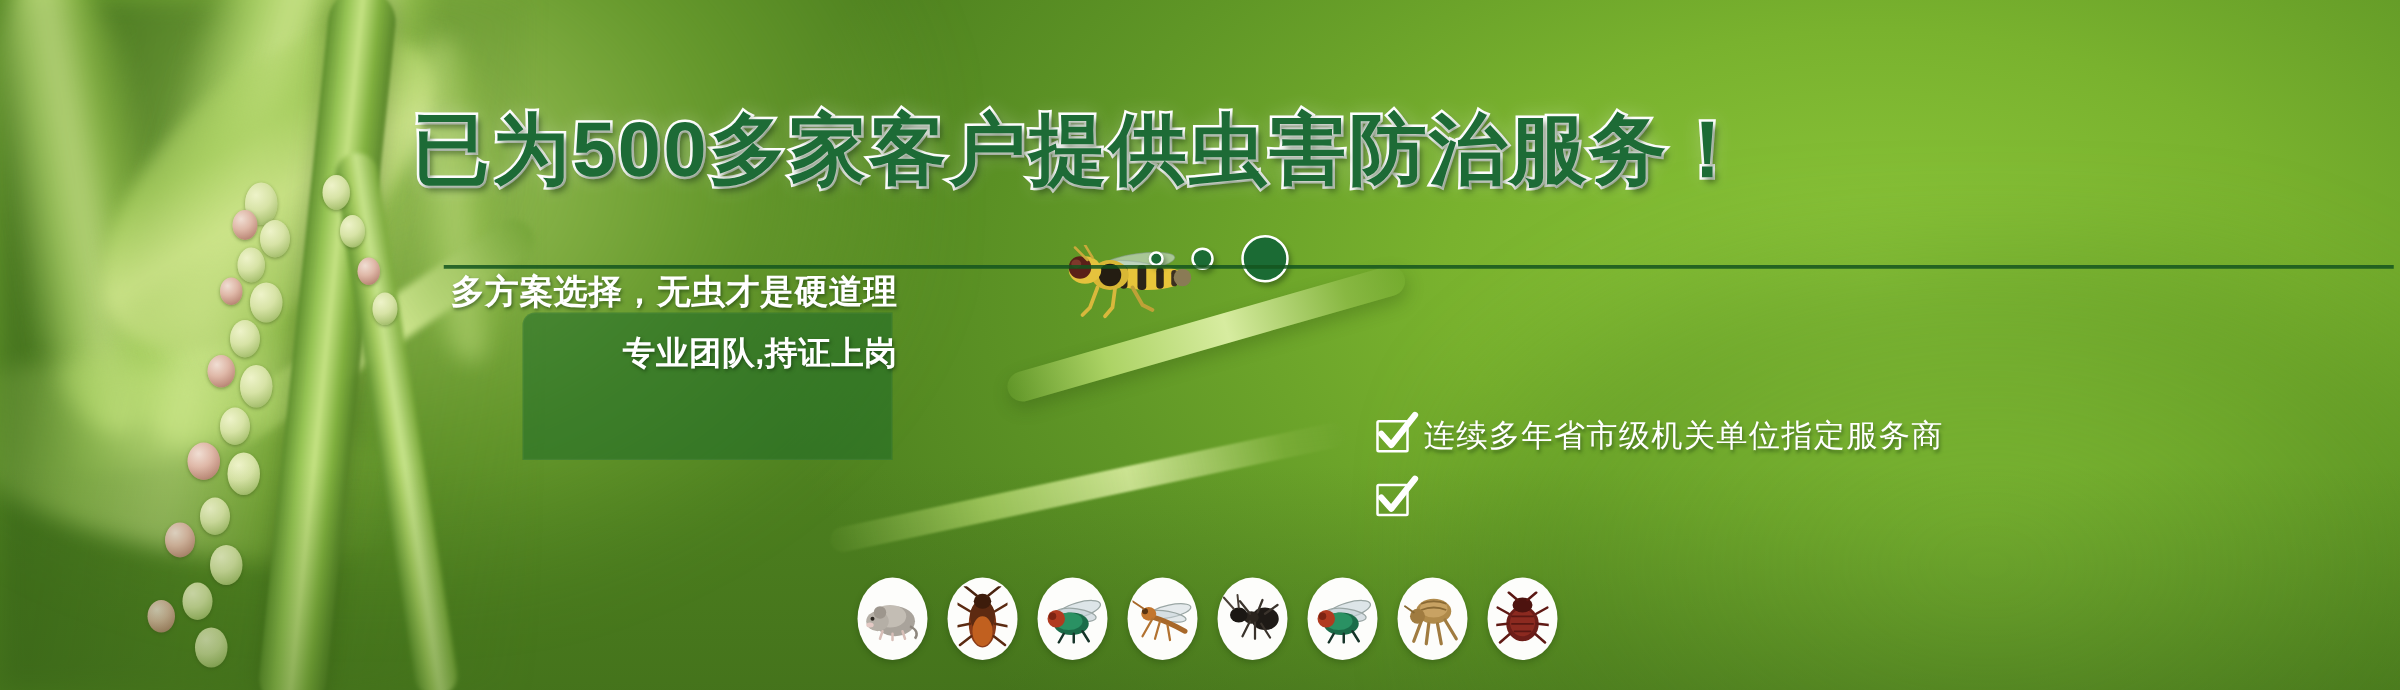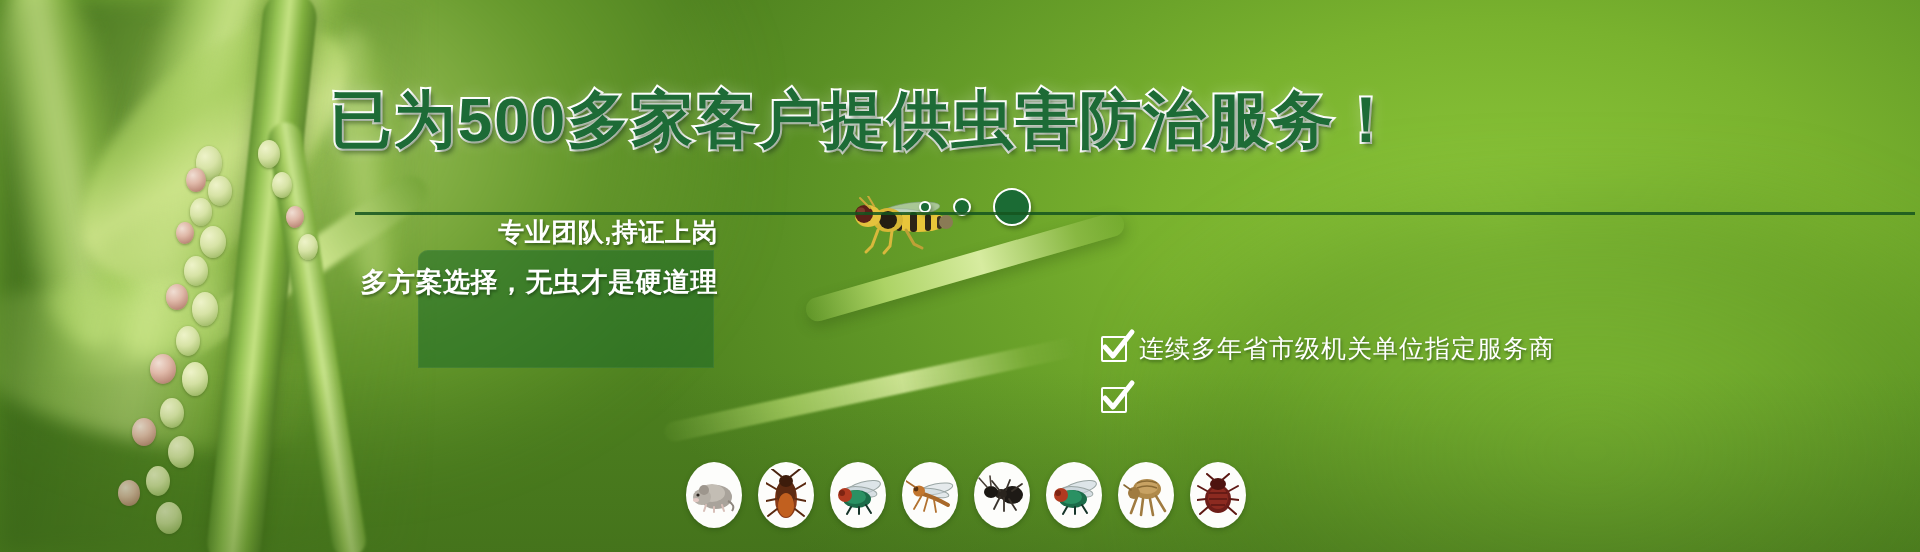--- a/index.html
+++ b/index.html
@@ -354,22 +354,22 @@
   <div class="dots">
     <span class="dot d1"></span>
     <span class="dot d2"></span>
     <span class="dot d3"></span>
   </div>
 
   <div class="rule"></div>
 
   <div class="panel"></div>
   <div class="panel-lines">
+    <div class="panel-line l2">多方案选择，无虫才是硬道理</div>
     <div class="panel-line l1">专业团队,持证上岗</div>
-    <div class="panel-line l2">多方案选择，无虫才是硬道理</div>
   </div>
 
   <div class="checks">
     <div class="check-item">
       <span class="check-box">
         <svg width="34" height="34" viewBox="0 0 34 34">
           <path d="M4 17 L12 26 L31 2" stroke="#ffffff" stroke-width="5" fill="none" stroke-linecap="round" stroke-linejoin="round"></path>
         </svg>
       </span>
       <span class="check-label">连续多年省市级机关单位指定服务商</span>

